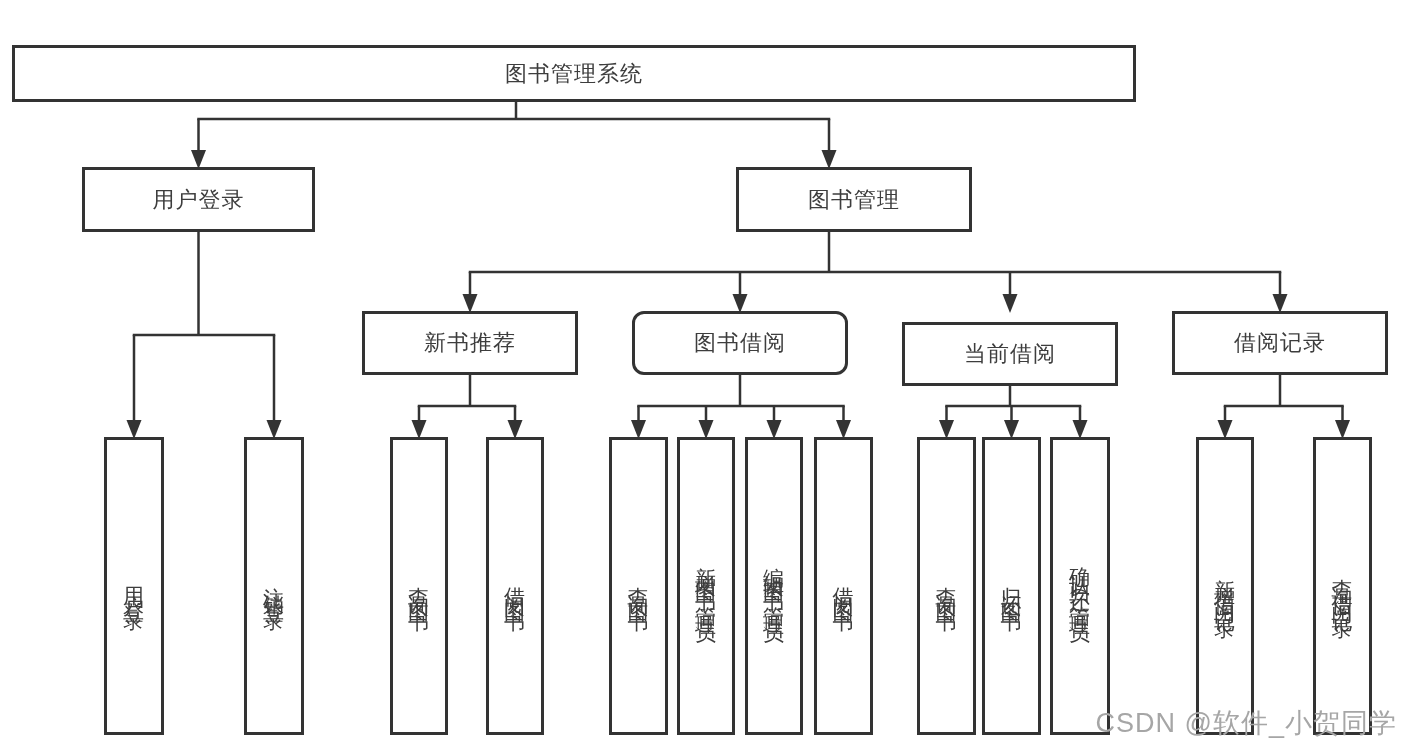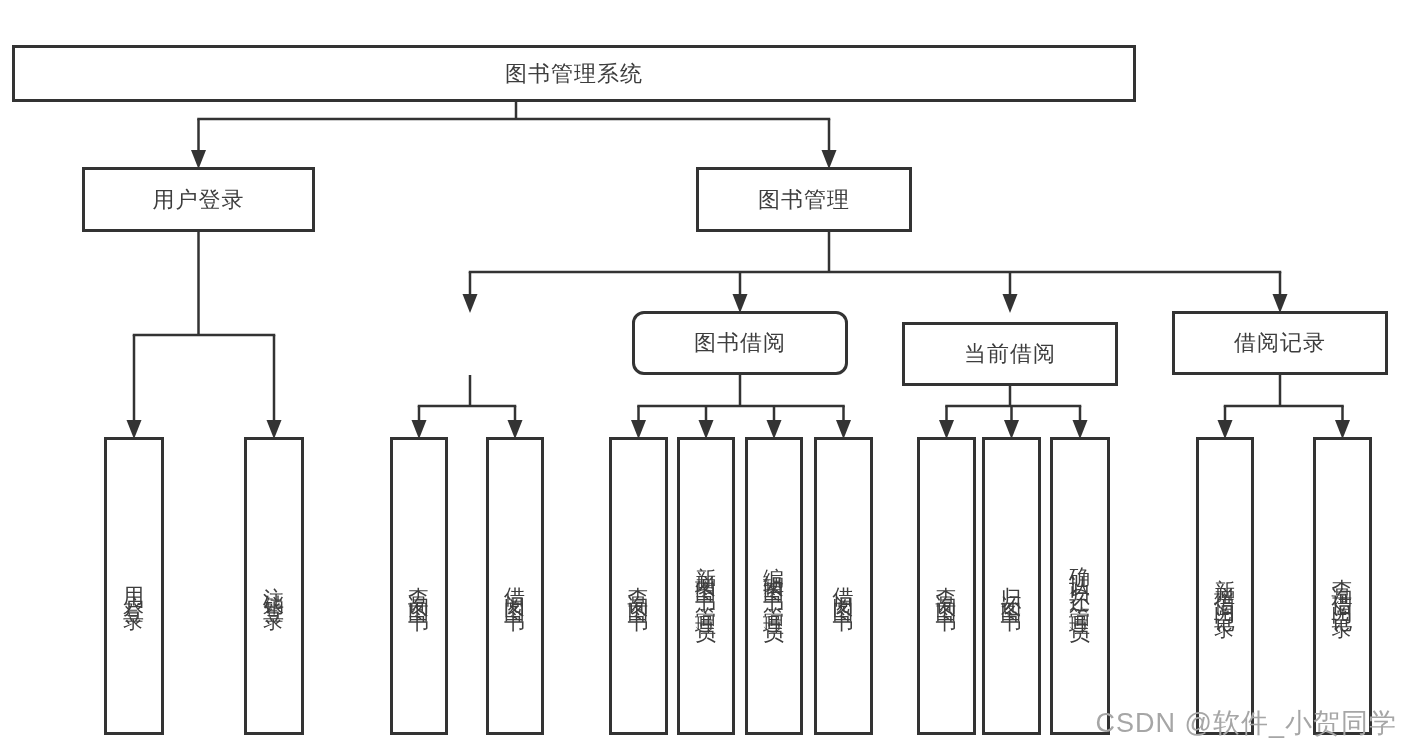--- a/index.html
+++ b/index.html
@@ -116,22 +116,25 @@
       <line x1="1342.5" y1="406" x2="1342.5" y2="422" stroke="#333333" stroke-width="2.5"></line>
       <polygon points="1335,420 1350,420 1342.5,439" fill="#333333"></polygon>
     </svg>
   <div id="watermark">CSDN @软件_小贺同学</div>
 <div class="node h" style="left: 12px; top: 13px; width: 1124px; height: 57px; border-color: rgb(51, 51, 51); background: rgb(255, 255, 255); color: rgb(61, 61, 61); margin-top: 32px;">
       <span class="label">图书管理系统</span>
     </div>
     <div class="node h" style="left: 82px; top: 167px; width: 233px; height: 65px; border-color: rgb(51, 51, 51); background: rgb(255, 255, 255); color: rgb(61, 61, 61);">
       <span class="label">用户登录</span>
     </div>
-    <div class="node h" style="left: 696px; top: 167px; width: 216px; height: 65px; border-color: rgb(51, 51, 51); background: rgb(255, 255, 255); color: rgb(61, 61, 61);">
+    <div class="node h" style="left: 736px; top: 167px; width: 236px; height: 65px; border-color: rgb(51, 51, 51); background: rgb(255, 255, 255); color: rgb(61, 61, 61);">
       <span class="label">图书管理</span>
+    </div>
+    <div class="node h" style="left: 362px; top: 311px; width: 216px; height: 64px; border-color: rgb(51, 51, 51); background: rgb(255, 255, 255); color: rgb(61, 61, 61);">
+      <span class="label">新书推荐</span>
     </div>
     <div class="node h" style="left: 632px; top: 311px; width: 216px; height: 64px; border-color: rgb(51, 51, 51); background: rgb(255, 255, 255); color: rgb(61, 61, 61); border-radius: 12px;">
       <span class="label">图书借阅</span>
     </div>
     <div class="node h" style="left: 902px; top: 311px; width: 216px; height: 64px; border-color: rgb(51, 51, 51); background: rgb(255, 255, 255); color: rgb(61, 61, 61); margin-top: 11px;">
       <span class="label">当前借阅</span>
     </div>
     <div class="node h" style="left: 1172px; top: 311px; width: 216px; height: 64px; border-color: rgb(51, 51, 51); background: rgb(255, 255, 255); color: rgb(61, 61, 61);">
       <span class="label">借阅记录</span>
     </div>

